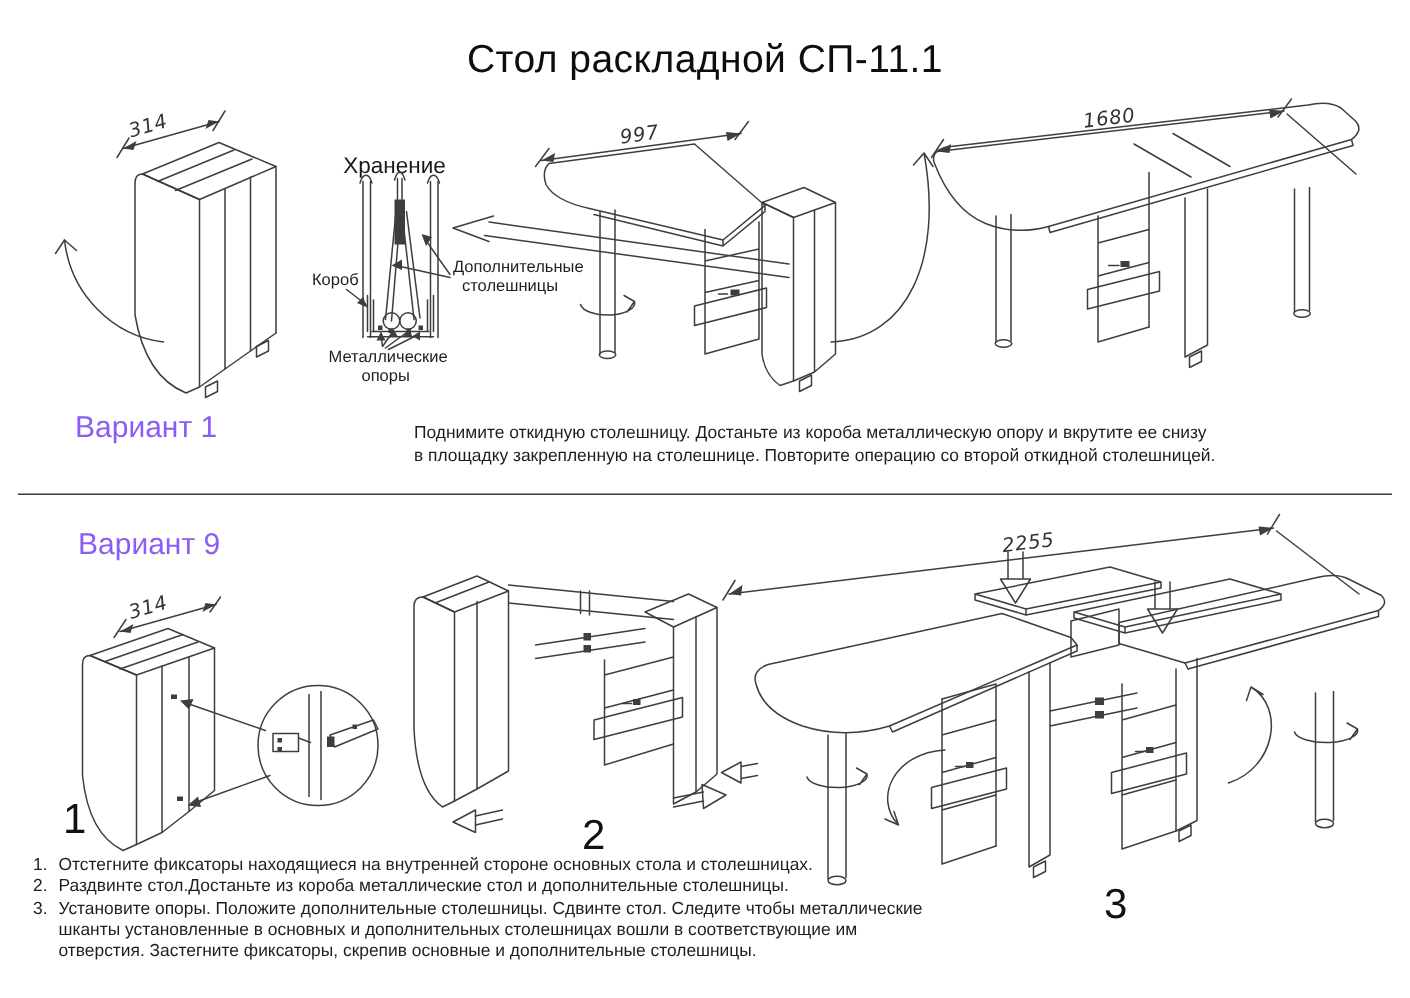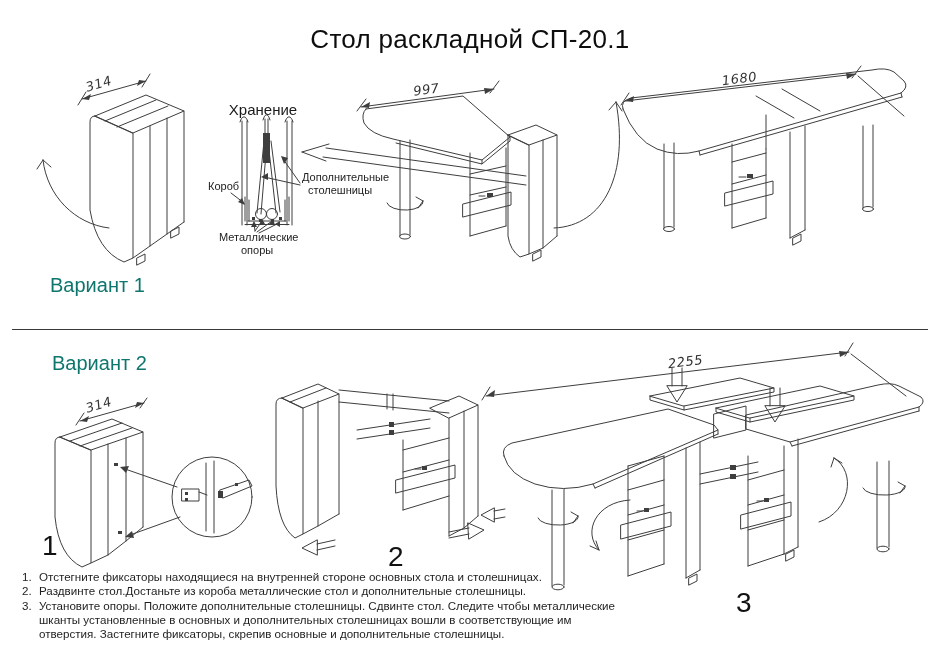--- a/index.html
+++ b/index.html
@@ -1,20 +1,20 @@
 <!DOCTYPE html>
 <html><head>
 <meta charset="utf-8">
 <style>
   html,body{margin:0;padding:0;background:#fff;}
   #page{position:relative;width:940px;height:665px;background:#fff;overflow:hidden;
         font-family:"Liberation Sans",sans-serif;color:#1c1c1c;}
   .abs{position:absolute;}
   #title{top:24px;left:0;width:940px;text-align:center;font-size:26px;color:#0d0d0d;letter-spacing:.3px;}
-  .variant-heading{font-size:20px;color:#0f766e;}
+  .variant-heading{font-size:20px;color:#8b5cf6;}
   #v1-heading{left:50px;top:274px;}
   #v2-heading{left:52px;top:352px;}
   #v1-instructions{left:276px;top:282px;width:560px;font-size:11.6px;line-height:14.5px;
                    color:#1e1e1e;white-space:pre-line;}
   #divider{left:12px;top:329px;width:916px;border-top:1.6px solid #3a3a3a;height:0;}
   #steps{left:22px;top:570px;width:598px;font-size:11.6px;line-height:14.3px;color:#1e1e1e;}
   .step{display:flex;}
   .step .num{width:17px;flex:none;}
   .step .txt{flex:1;}
   svg{position:absolute;overflow:visible;}
@@ -23,21 +23,21 @@
   .dim{font:italic 13px "DejaVu Sans",sans-serif;fill:#333;letter-spacing:.5px;}
   .lbl{font:11px "Liberation Sans",sans-serif;fill:#222;}
   .storetitle{font:15px "Liberation Sans",sans-serif;fill:#1a1a1a;}
   .fignum{font:28px "Liberation Sans",sans-serif;fill:#111;}
 </style>
 </head>
 <body>
 
 <div id="page">
 
-  <div id="title" class="abs">Стол раскладной СП-20.1</div>
+  <div id="title" class="abs">Стол раскладной СП-11.1</div>
 
   <svg class="abs" style="left:25px;top:70px" width="230" height="205" viewBox="0 0 230 205">
     <g>
       <path class="ln" d="M57,29 L121,11"></path>
       <path class="fl" d="M57,29 L66,24 L64,30 Z"></path>
         <path class="fl" d="M121,11 L112,16 L114,10 Z"></path>
       <path class="ln" d="M53,35 L61,22 M117,17 L125,4"></path>
       <text class="dim" transform="translate(75,18) rotate(-16)" text-anchor="middle">314</text>
     </g>
     <g>
@@ -147,24 +147,26 @@
       <rect class="fl" x="142" y="122" width="6" height="4"></rect>
         <path class="ln" d="M134,125 L141,125"></path>
       <path class="ln" d="M59,92 V176 M69,91 V175"></path>
         <ellipse class="ln" cx="64" cy="177" rx="5.5" ry="2.5"></ellipse>
       <path class="ln" d="M258,74 V156 M268,73 V155"></path>
         <ellipse class="ln" cx="263" cy="157" rx="5.5" ry="2.5"></ellipse>
     </g>
   </svg>
 
   <div id="v1-heading" class="abs variant-heading">Вариант 1</div>
+  <div id="v1-instructions" class="abs">Поднимите откидную столешницу. Достаньте из короба металлическую опору и вкрутите ее снизу
+в площадку закрепленную на столешнице. Повторите операцию со второй откидной столешницей.</div>
 
   <div id="divider" class="abs"></div>
 
-  <div id="v2-heading" class="abs variant-heading">Вариант 2</div>
+  <div id="v2-heading" class="abs variant-heading">Вариант 9</div>
 
   <svg class="abs" style="left:30px;top:395px" width="250" height="205" viewBox="0 0 250 205">
     <g>
       <path class="ln" d="M50,26 L114,8"></path>
       <path class="fl" d="M50,26 L59,21 L57,27 Z"></path>
         <path class="fl" d="M114,8 L105,13 L107,7 Z"></path>
       <path class="ln" d="M46,30 L54,18 M110,13 L117,3"></path>
       <text class="dim" transform="translate(70,14) rotate(-16)" text-anchor="middle">314</text>
     </g>
     <g>

